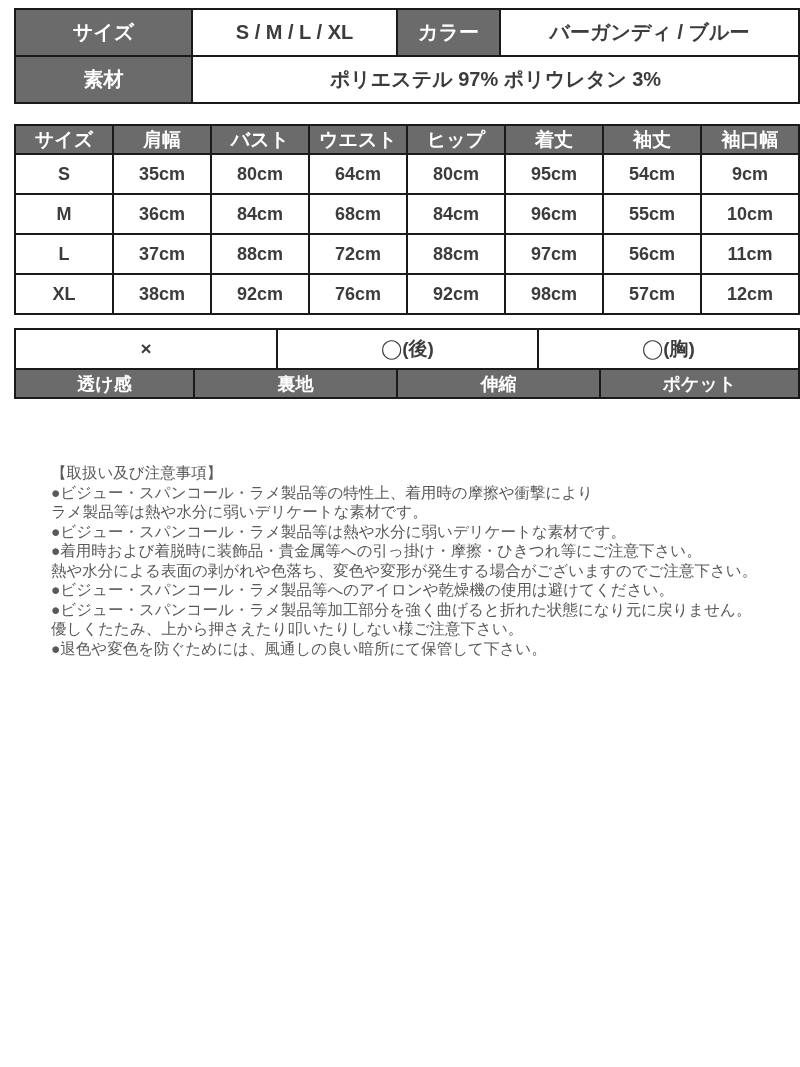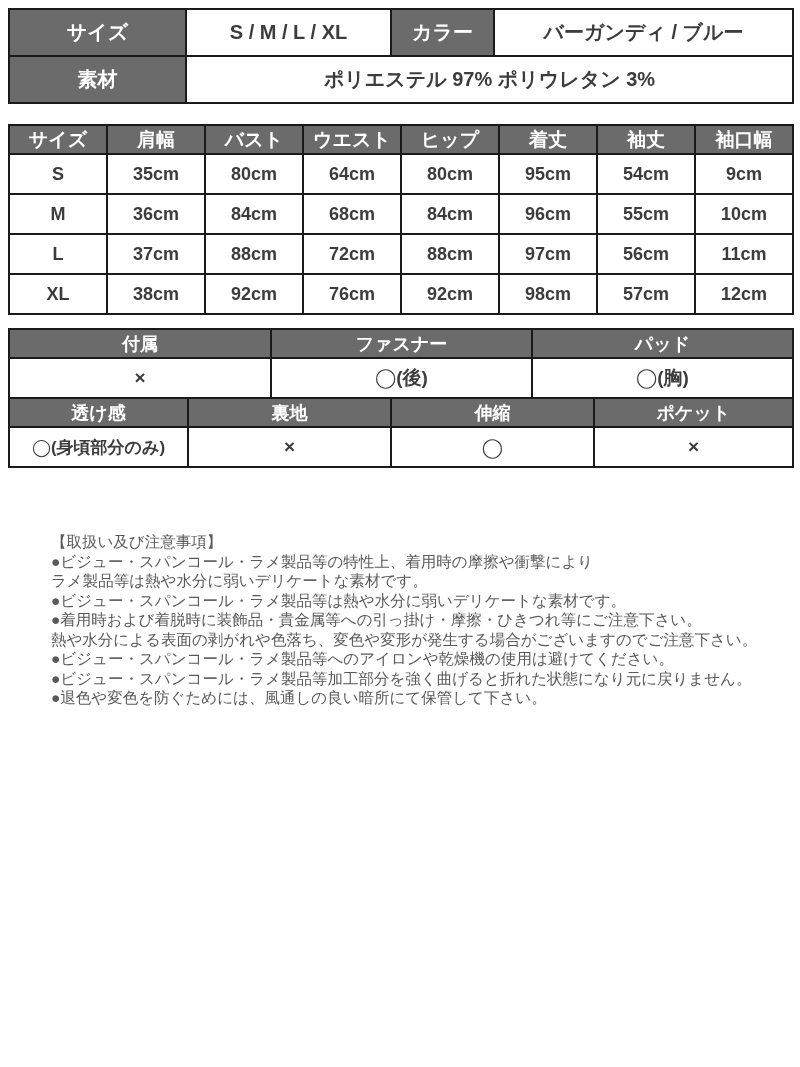--- a/index.html
+++ b/index.html
@@ -13,20 +13,21 @@
     height: 1067px;
     box-sizing: border-box;
     padding: 8px;
     background: #ffffff;
     overflow: hidden;
   }
   table {
     border-collapse: collapse;
     width: 784px;
     table-layout: fixed;
+    margin-left: 6px;
   }
   th, td {
     border: 2px solid #1a1a1a;
     text-align: center;
     vertical-align: middle;
     padding: 0;
     white-space: nowrap;
     overflow: hidden;
     color: #3c3c3c;
     font-weight: bold;
@@ -148,25 +149,20 @@
   </tbody>
     </table>
 
   <table class="t3">
     <colgroup>
         <col style="width:262px">
         <col style="width:261px">
         <col style="width:261px">
       </colgroup>
     <tbody>
-        <tr>
-      <th class="hdr">付属</th>
-      <th class="hdr">ファスナー</th>
-      <th class="hdr">パッド</th>
-    </tr>
     <tr>
       <td>×</td>
       <td>◯(後)</td>
       <td>◯(胸)</td>
     </tr>
   </tbody>
     </table>
 
   <table class="t4">
     <colgroup>
@@ -175,34 +171,29 @@
         <col style="width:203px">
         <col style="width:199px">
       </colgroup>
     <tbody>
         <tr>
       <th class="hdr">透け感</th>
       <th class="hdr">裏地</th>
       <th class="hdr">伸縮</th>
       <th class="hdr">ポケット</th>
     </tr>
-    <tr>
-      <td class="small">◯(身頃部分のみ)</td>
-      <td>×</td>
-      <td>◯</td>
-      <td>×</td>
-    </tr>
   </tbody>
     </table>
 
   <div class="care">
     <div>【取扱い及び注意事項】</div>
     <div>●ビジュー・スパンコール・ラメ製品等の特性上、着用時の摩擦や衝撃により</div>
     <div>ラメ製品等は熱や水分に弱いデリケートな素材です。</div>
     <div>●ビジュー・スパンコール・ラメ製品等は熱や水分に弱いデリケートな素材です。</div>
     <div>●着用時および着脱時に装飾品・貴金属等への引っ掛け・摩擦・ひきつれ等にご注意下さい。</div>
     <div>熱や水分による表面の剥がれや色落ち、変色や変形が発生する場合がございますのでご注意下さい。</div>
     <div>●ビジュー・スパンコール・ラメ製品等へのアイロンや乾燥機の使用は避けてください。</div>
     <div>●ビジュー・スパンコール・ラメ製品等加工部分を強く曲げると折れた状態になり元に戻りません。</div>
+    <div>優しくたたみ、上から押さえたり叩いたりしない様ご注意下さい。</div>
     <div>●退色や変色を防ぐためには、風通しの良い暗所にて保管して下さい。</div>
   </div>
 
 </div>
 
 </body></html>

